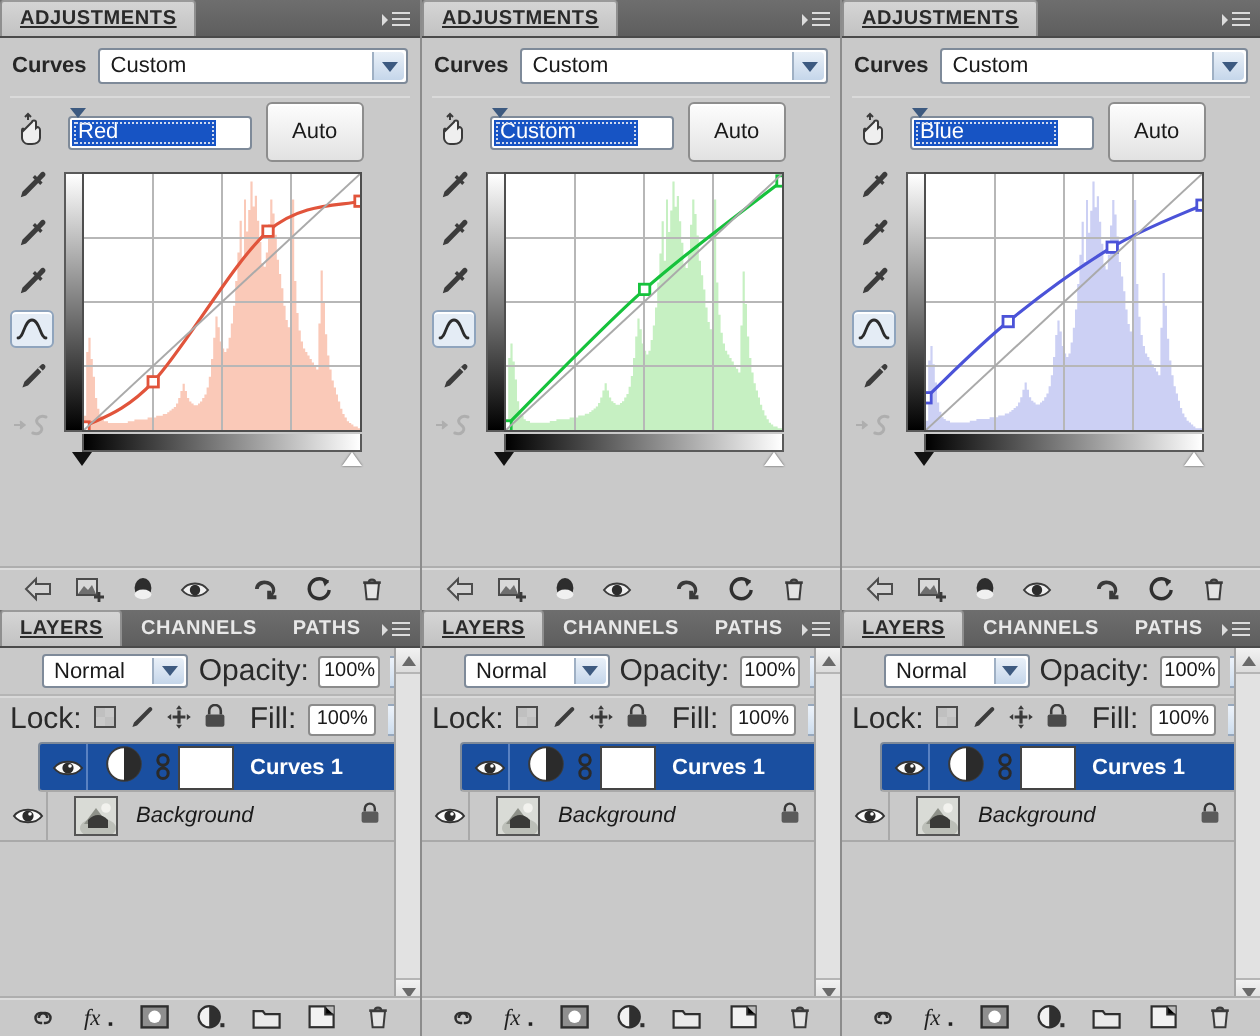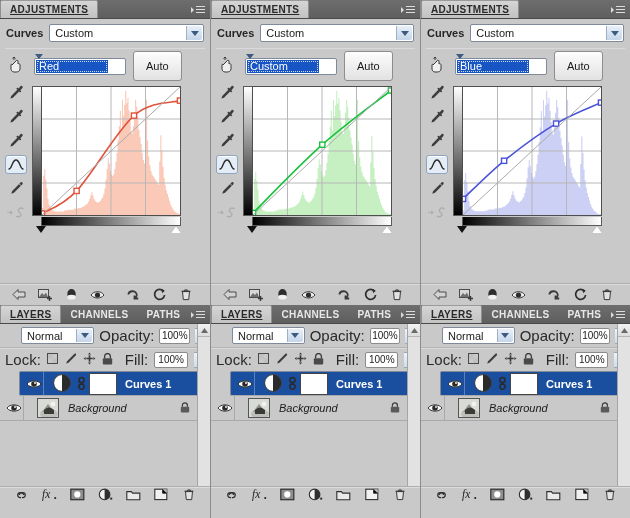--- a/index.html
+++ b/index.html
@@ -160,23 +160,23 @@
 
   .lay-scroll {
     position:absolute; right:0; top:0; width:13px; bottom:0;
     background:#e2e2e2; border-left:1px solid #a5a5a5;
   }
   .scroll-btn { height:13px; display:flex; align-items:center; justify-content:center;
     background:linear-gradient(#f2f2f2,#dcdcdc); border-bottom:1px solid #b5b5b5; }
   .scroll-btn.bot { position:absolute; bottom:0; left:0; right:0; border-top:1px solid #b5b5b5; border-bottom:none; }
 
   .lay-bottom {
-    position:absolute; left:0; right:0; bottom:0; height:32px;
+    position:absolute; left:0; right:0; bottom:0; height:20px;
     border-top:1px solid #aeaeae; box-shadow:inset 0 1px 0 #dcdcdc;
-    display:flex; align-items:flex-start; justify-content:center; gap:13px;
+    display:flex; align-items:center; justify-content:center; gap:13px;
     background:#c9c9c9;
   }
   .empty-area { background:#c9c9c9; }
 </style>
 </head>
 <body>
 
 <div class="stage">
     <div class="column">
       <div class="panel-tabstrip">

